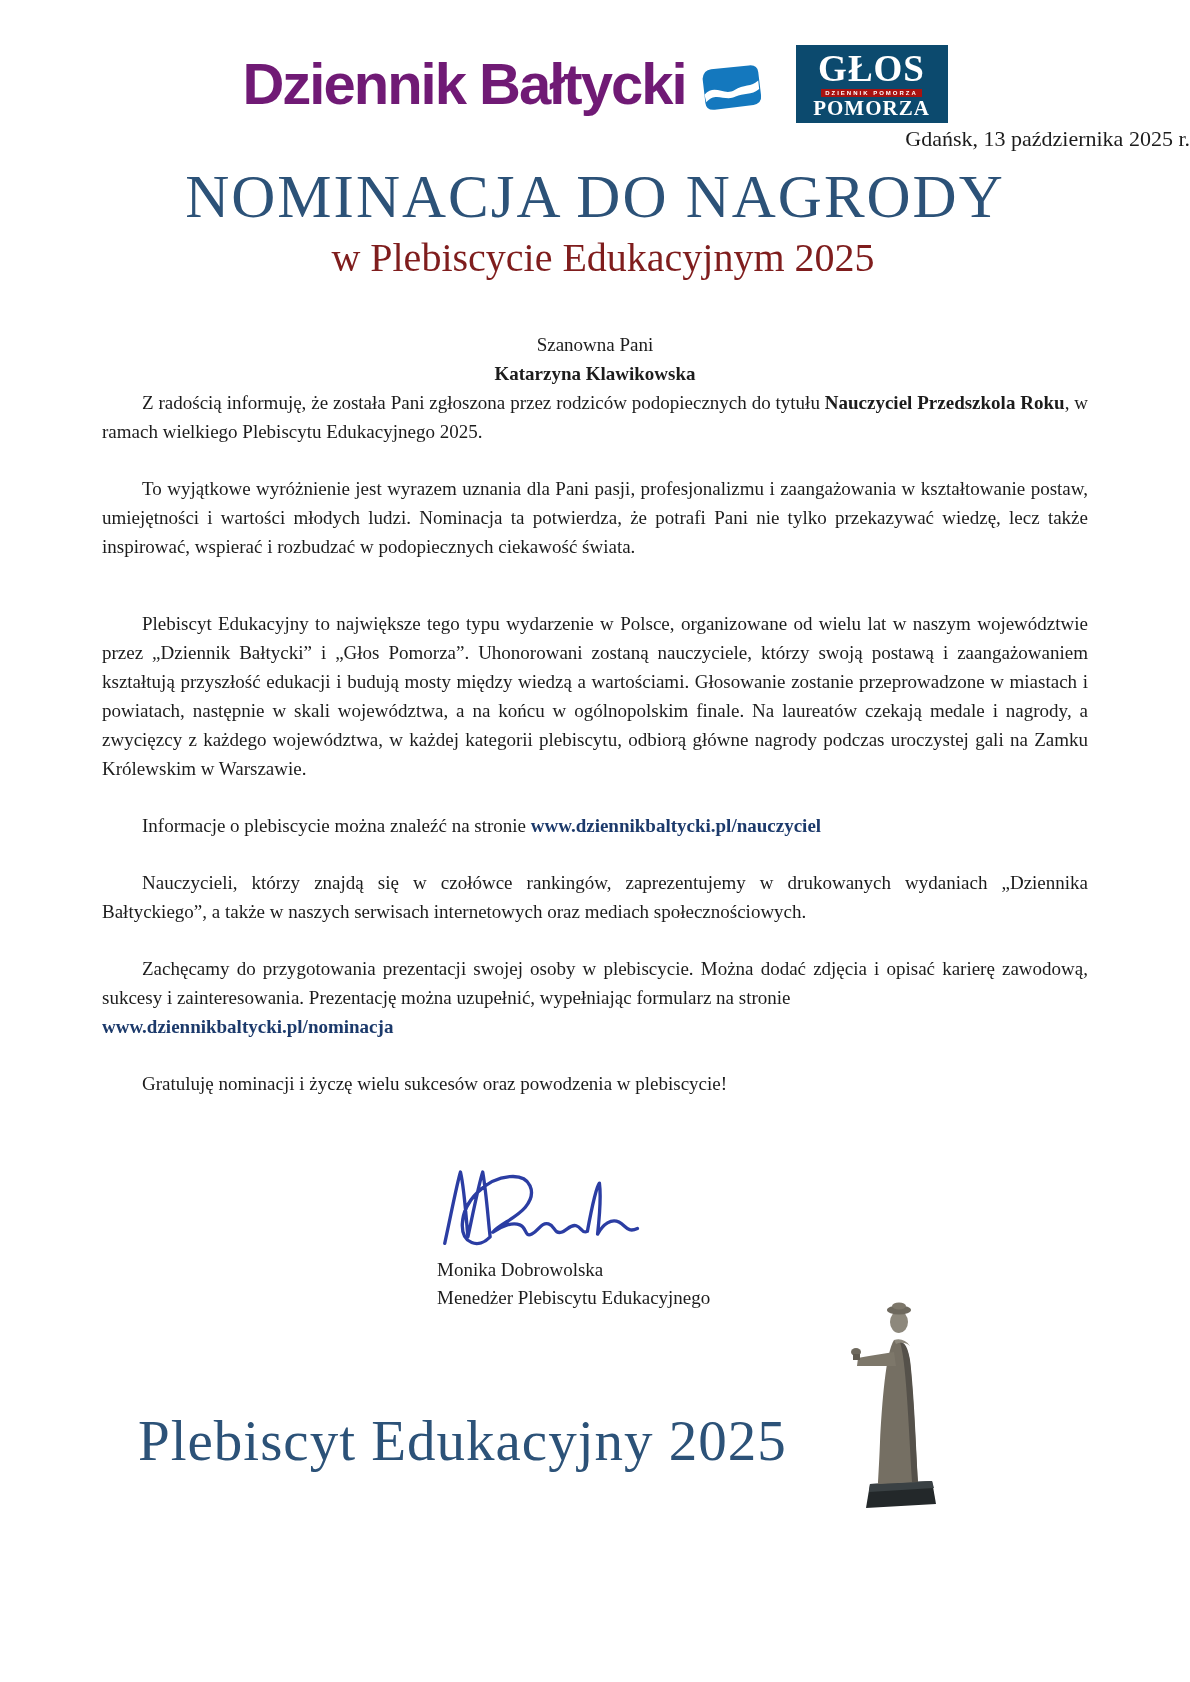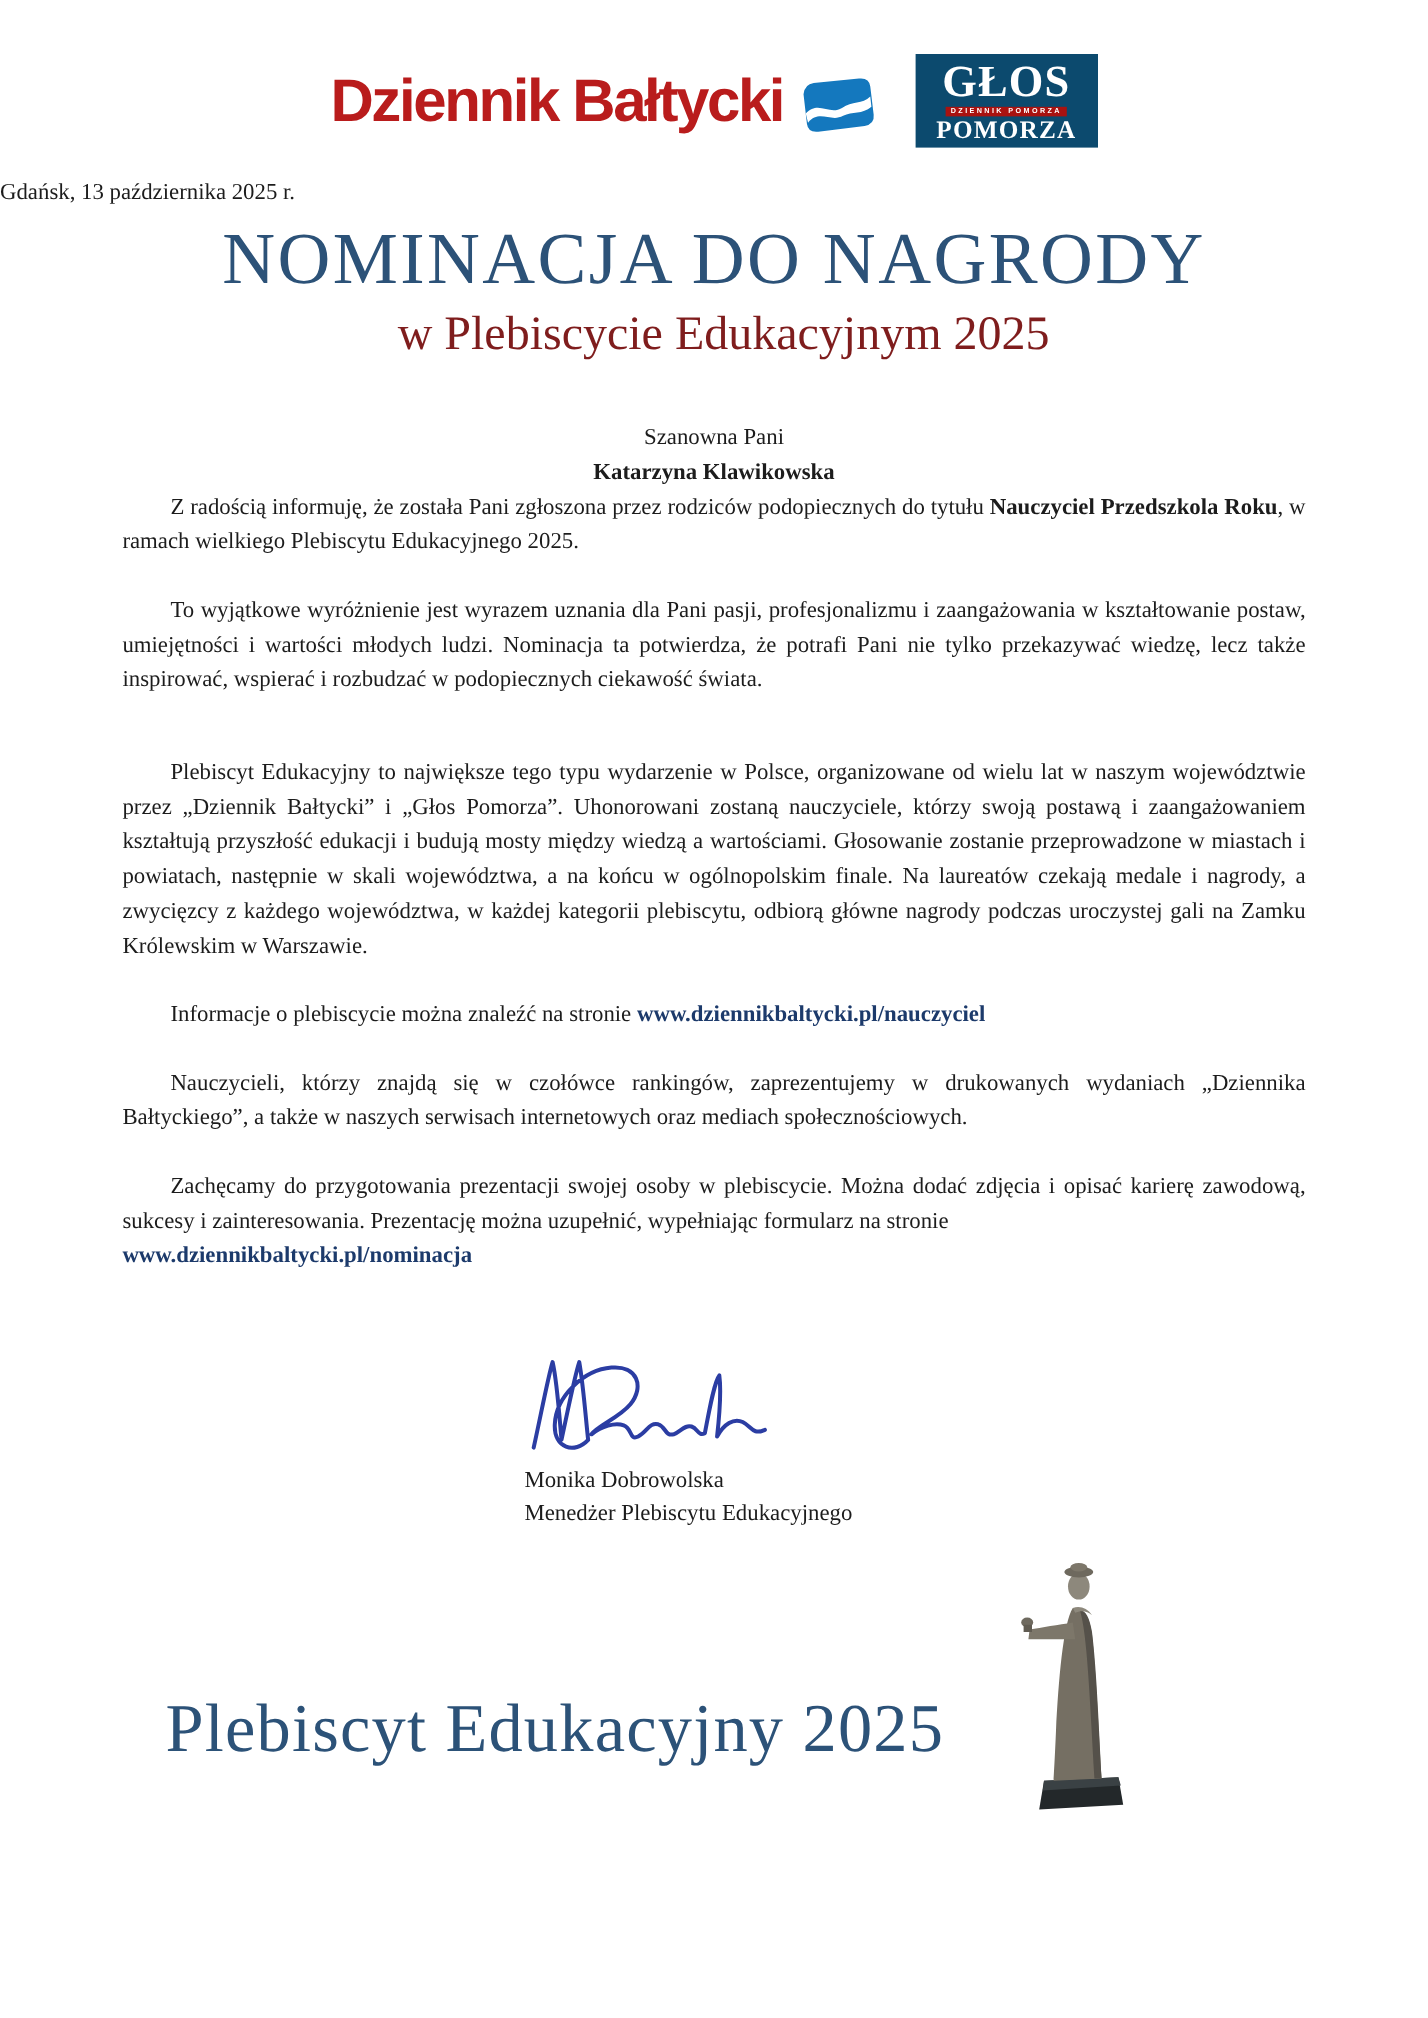--- a/index.html
+++ b/index.html
@@ -12,38 +12,38 @@
     overflow:hidden;
   }
   
   .logos{
     display:flex;align-items:center;justify-content:center;
     gap:34px;padding-top:42px;height:84px;
   }
   .logo-db{display:flex;align-items:center;gap:10px;}
   .logo-db .db-text{
     font-family:"Liberation Sans", sans-serif;
-    font-weight:bold;font-size:50px;letter-spacing:-2px;
-    color:#b91c1c;line-height:1;
+    font-weight:bold;font-size:58px;letter-spacing:-2px;
+    color:#701a75;line-height:1;
   }
   .logo-db svg{margin-top:14px;}
   .logo-gp{
     width:152px;height:78px;background:#0c4a6e;
     display:flex;flex-direction:column;align-items:center;justify-content:center;
     color:#ffffff;line-height:1;
   }
   .gp-top{font-family:"Liberation Serif",serif;font-weight:bold;font-size:37px;letter-spacing:1px;}
   .gp-band{
     background:#a91210;color:#ffffff;
     font-family:"Liberation Sans",sans-serif;font-size:6px;font-weight:bold;
     letter-spacing:2px;padding:1px 4px;margin:2px 0 1px 0;
   }
   .gp-bottom{font-family:"Liberation Serif",serif;font-weight:bold;font-size:21px;letter-spacing:1px;}
   
-  .dateline{text-align:left;font-size:19px;margin-top:24px;}
+  .dateline{text-align:right;font-size:22px;}
   .title{
     text-align:center;font-size:61px;font-weight:normal;
     color:#2c5278;letter-spacing:2px;margin:10px 0 0 0;line-height:1.15;
   }
   .subtitle{
     text-align:center;font-size:40px;font-weight:normal;
     color:#7f1d1d;margin:2px 0 0 0;line-height:1.2;padding-left:16px;
   }
   
   .content{padding:0 102px;}
@@ -106,20 +106,21 @@
 
     <p class="body gap-before">Plebiscyt Edukacyjny to największe tego typu wydarzenie w Polsce, organizowane od wielu lat w naszym województwie przez „Dziennik Bałtycki” i „Głos Pomorza”. Uhonorowani zostaną nauczyciele, którzy swoją postawą i zaangażowaniem kształtują przyszłość edukacji i budują mosty między wiedzą a wartościami. Głosowanie zostanie przeprowadzone w miastach i powiatach, następnie w skali województwa, a na końcu w ogólnopolskim finale. Na laureatów czekają medale i nagrody, a zwycięzcy z każdego województwa, w każdej kategorii plebiscytu, odbiorą główne nagrody podczas uroczystej gali na Zamku Królewskim w Warszawie.</p>
 
     <p class="body"><span>Informacje o plebiscycie można znaleźć na stronie </span><a class="link">www.dziennikbaltycki.pl/nauczyciel</a></p>
 
     <p class="body">Nauczycieli, którzy znajdą się w czołówce rankingów, zaprezentujemy w drukowanych wydaniach „Dziennika Bałtyckiego”, a także w naszych serwisach internetowych oraz mediach społecznościowych.</p>
 
     <p class="body" style="margin-bottom:0;">Zachęcamy do przygotowania prezentacji swojej osoby w plebiscycie. Można dodać zdjęcia i opisać karierę zawodową, sukcesy i zainteresowania. Prezentację można uzupełnić, wypełniając formularz na stronie</p>
     <a class="link link-line">www.dziennikbaltycki.pl/nominacja</a>
 
+    <p class="body">Gratuluję nominacji i życzę wielu sukcesów oraz powodzenia w plebiscycie!</p>
 
     <div class="closing">
       <span class="sig">
         <svg width="230" height="88" viewBox="0 0 230 95">
           <path fill="none" stroke="#2b3da3" stroke-width="3.6" stroke-linecap="round" stroke-linejoin="round" d="M10 90 C17 58 23 26 27 13 C31 30 33 60 35 83 C41 55 47 25 51 13 C55 36 57 66 59 83
                C47 96 28 91 29 69 C30 44 55 20 80 18 C103 16 110 35 97 51 C87 63 68 70 62 78
                C71 71 83 67 91 70 C99 73 96 84 104 80 C112 76 114 67 122 69 C129 71 128 80 136 78
                C142 76 146 69 152 71 C158 73 158 80 164 77 C169 50 173 30 177 25 C179 40 177 62 175 80
                C181 69 190 63 198 67 C206 71 207 79 218 74"></path>
         </svg>

